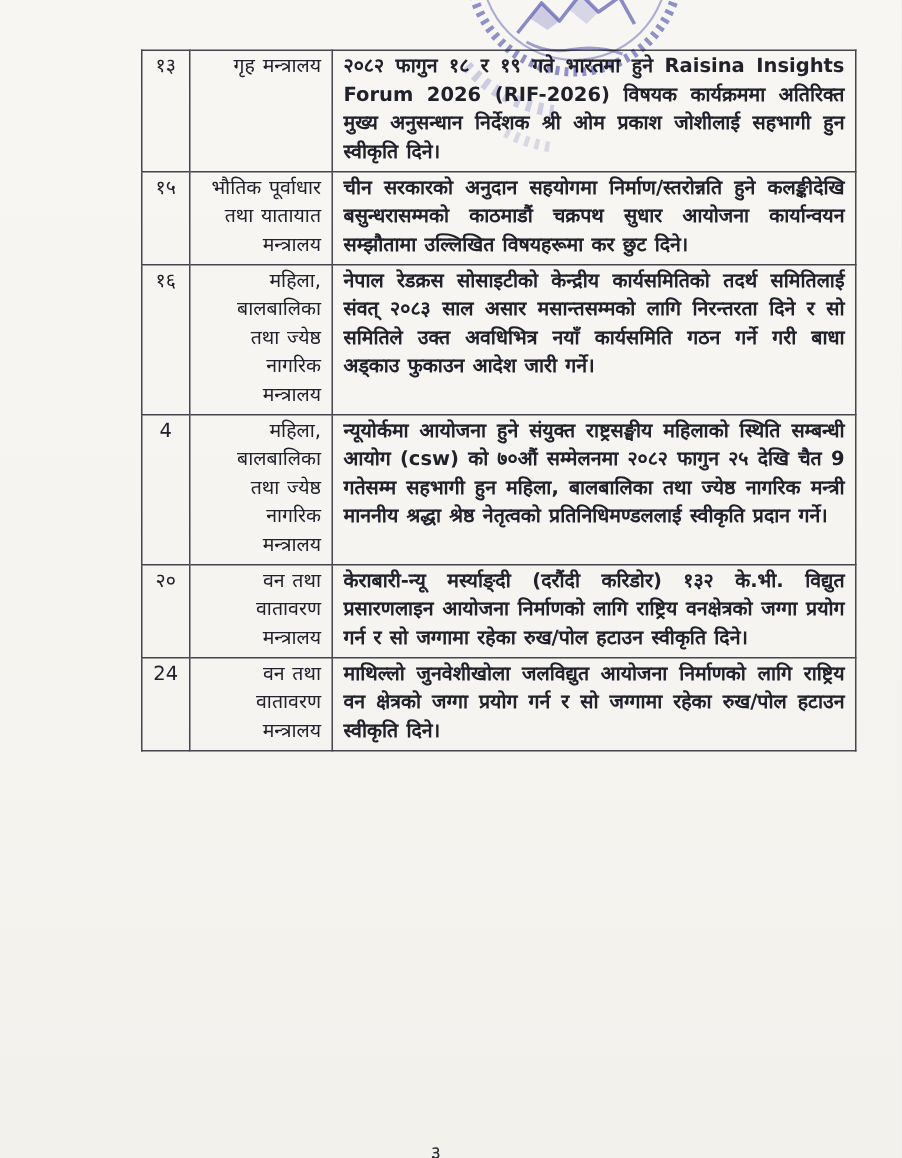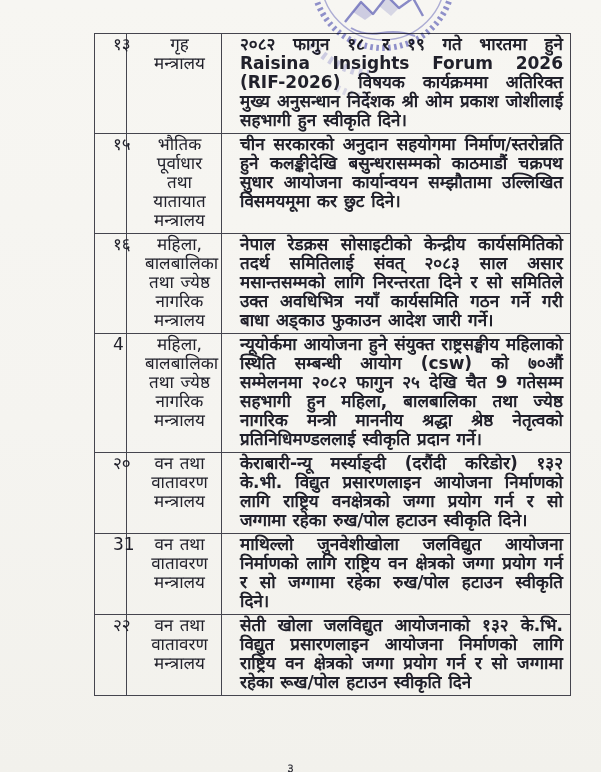--- a/index.html
+++ b/index.html
@@ -12,27 +12,27 @@
     position:absolute;inset:0;
     background:linear-gradient(180deg,#f7f6f2 0%,#f5f4f0 55%,#f2f1ec 100%);
   }
   table.decisions{
     position:absolute;left:94px;top:33px;width:477px;
     border-collapse:collapse;table-layout:fixed;
   }
   table.decisions td{
     border:1px solid #45454e;
     vertical-align:top;
-    font-size:17px;line-height:19px;
+    font-size:13px;line-height:19px;
     color:#21212b;
-    padding:1px 7px 3px 18px;
+    padding:1px 7px 3px 7px;
     word-spacing:1px;
   }
   td.num{text-align:center;padding:1px 1px;}
-  td.ministry{text-align:center;padding:1px 3px;}
+  td.ministry{text-align:right;padding:1px 3px;}
   td.desc{text-align:justify;font-weight:bold;}
   .stamp{
     position:absolute;left:295px;top:0;width:175px;height:120px;
     pointer-events:none;mix-blend-mode:multiply;opacity:.85;
   }
   .page-number{
     position:absolute;left:0;right:20px;top:759px;
     text-align:center;font-size:13.5px;color:#2a2a33;
   }
 </style>
@@ -49,46 +49,41 @@
       </colgroup>
     <tbody>
         <tr>
       <td class="num">१३</td>
       <td class="ministry">गृह मन्त्रालय</td>
       <td class="desc">२०८२ फागुन १८ र १९ गते भारतमा हुने Raisina Insights Forum 2026 (RIF-2026) विषयक कार्यक्रममा अतिरिक्त मुख्य अनुसन्धान निर्देशक श्री ओम प्रकाश जोशीलाई सहभागी हुन स्वीकृति दिने।</td>
     </tr>
     <tr>
       <td class="num">१५</td>
       <td class="ministry">भौतिक पूर्वाधार तथा यातायात मन्त्रालय</td>
-      <td class="desc">चीन सरकारको अनुदान सहयोगमा निर्माण/स्तरोन्नति हुने कलङ्कीदेखि बसुन्धरासम्मको काठमाडौं चक्रपथ सुधार आयोजना कार्यान्वयन सम्झौतामा उल्लिखित विसमयमूमा कर छुट दिने।</td>
+      <td class="desc">चीन सरकारको अनुदान सहयोगमा निर्माण/स्तरोन्नति हुने कलङ्कीदेखि बसुन्धरासम्मको काठमाडौं चक्रपथ सुधार आयोजना कार्यान्वयन सम्झौतामा उल्लिखित विषयहरूमा कर छुट दिने।</td>
     </tr>
     <tr>
       <td class="num">१६</td>
       <td class="ministry">महिला, बालबालिका तथा ज्येष्ठ नागरिक मन्त्रालय</td>
       <td class="desc">नेपाल रेडक्रस सोसाइटीको केन्द्रीय कार्यसमितिको तदर्थ समितिलाई संवत् २०८३ साल असार मसान्तसम्मको लागि निरन्तरता दिने र सो समितिले उक्त अवधिभित्र नयाँ कार्यसमिति गठन गर्ने गरी बाधा अड्काउ फुकाउन आदेश जारी गर्ने।</td>
     </tr>
     <tr>
       <td class="num">4</td>
       <td class="ministry">महिला, बालबालिका तथा ज्येष्ठ नागरिक मन्त्रालय</td>
       <td class="desc">न्यूयोर्कमा आयोजना हुने संयुक्त राष्ट्रसङ्घीय महिलाको स्थिति सम्बन्धी आयोग (csw) को ७०औं सम्मेलनमा २०८२ फागुन २५ देखि चैत 9 गतेसम्म सहभागी हुन महिला, बालबालिका तथा ज्येष्ठ नागरिक मन्त्री माननीय श्रद्धा श्रेष्ठ नेतृत्वको प्रतिनिधिमण्डललाई स्वीकृति प्रदान गर्ने।</td>
     </tr>
     <tr>
       <td class="num">२०</td>
       <td class="ministry">वन तथा वातावरण मन्त्रालय</td>
       <td class="desc">केराबारी-न्यू मर्स्याङ्दी (दरौंदी करिडोर) १३२ के.भी. विद्युत प्रसारणलाइन आयोजना निर्माणको लागि राष्ट्रिय वनक्षेत्रको जग्गा प्रयोग गर्न र सो जग्गामा रहेका रुख/पोल हटाउन स्वीकृति दिने।</td>
     </tr>
     <tr>
-      <td class="num">31</td>
+      <td class="num">24</td>
       <td class="ministry">वन तथा वातावरण मन्त्रालय</td>
       <td class="desc">माथिल्लो जुनवेशीखोला जलविद्युत आयोजना निर्माणको लागि राष्ट्रिय वन क्षेत्रको जग्गा प्रयोग गर्न र सो जग्गामा रहेका रुख/पोल हटाउन स्वीकृति दिने।</td>
-    </tr>
-    <tr>
-      <td class="num">२२</td>
-      <td class="ministry">वन तथा वातावरण मन्त्रालय</td>
-      <td class="desc">सेती खोला जलविद्युत आयोजनाको १३२ के.भि. विद्युत प्रसारणलाइन आयोजना निर्माणको लागि राष्ट्रिय वन क्षेत्रको जग्गा प्रयोग गर्न र सो जग्गामा रहेका रूख/पोल हटाउन स्वीकृति दिने</td>
     </tr>
 
   </tbody>
     </table>
 
   <svg class="stamp" viewBox="0 0 175 120" xmlns="http://www.w3.org/2000/svg">
 
     <circle cx="88" cy="-22" r="70" fill="none" stroke="#4b4db6" stroke-width="6" stroke-dasharray="2.6 3.4" opacity="0.7"></circle>
     <circle cx="88" cy="-22" r="62" fill="none" stroke="#4b4db6" stroke-width="1.4" opacity="0.5"></circle>
 

